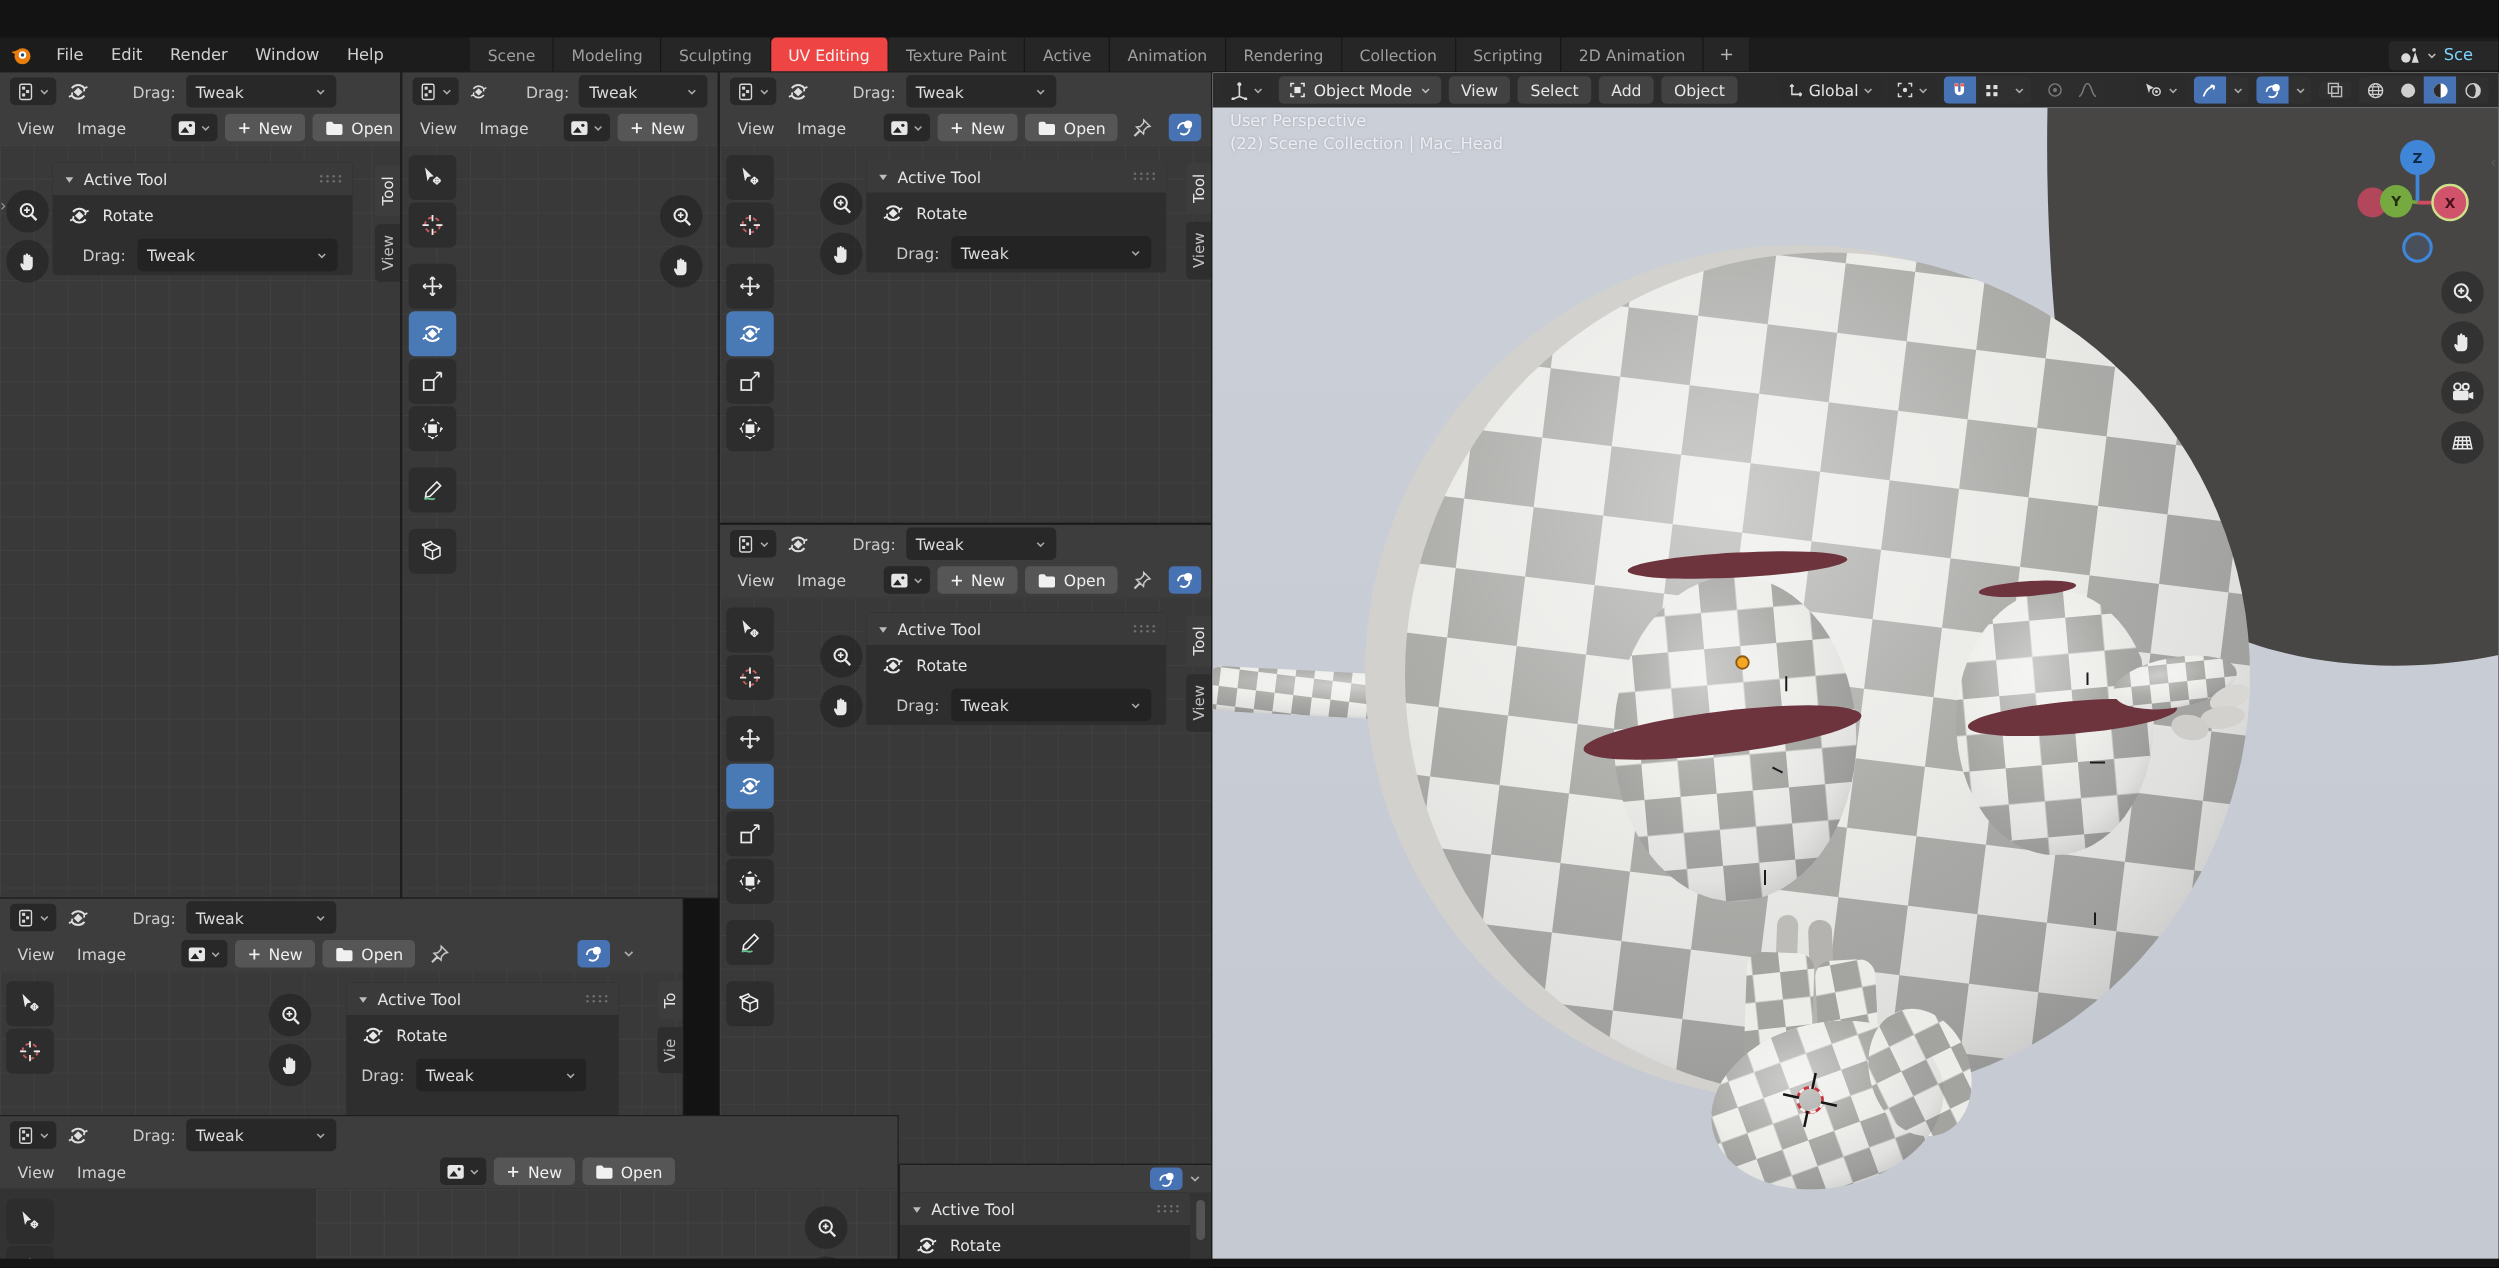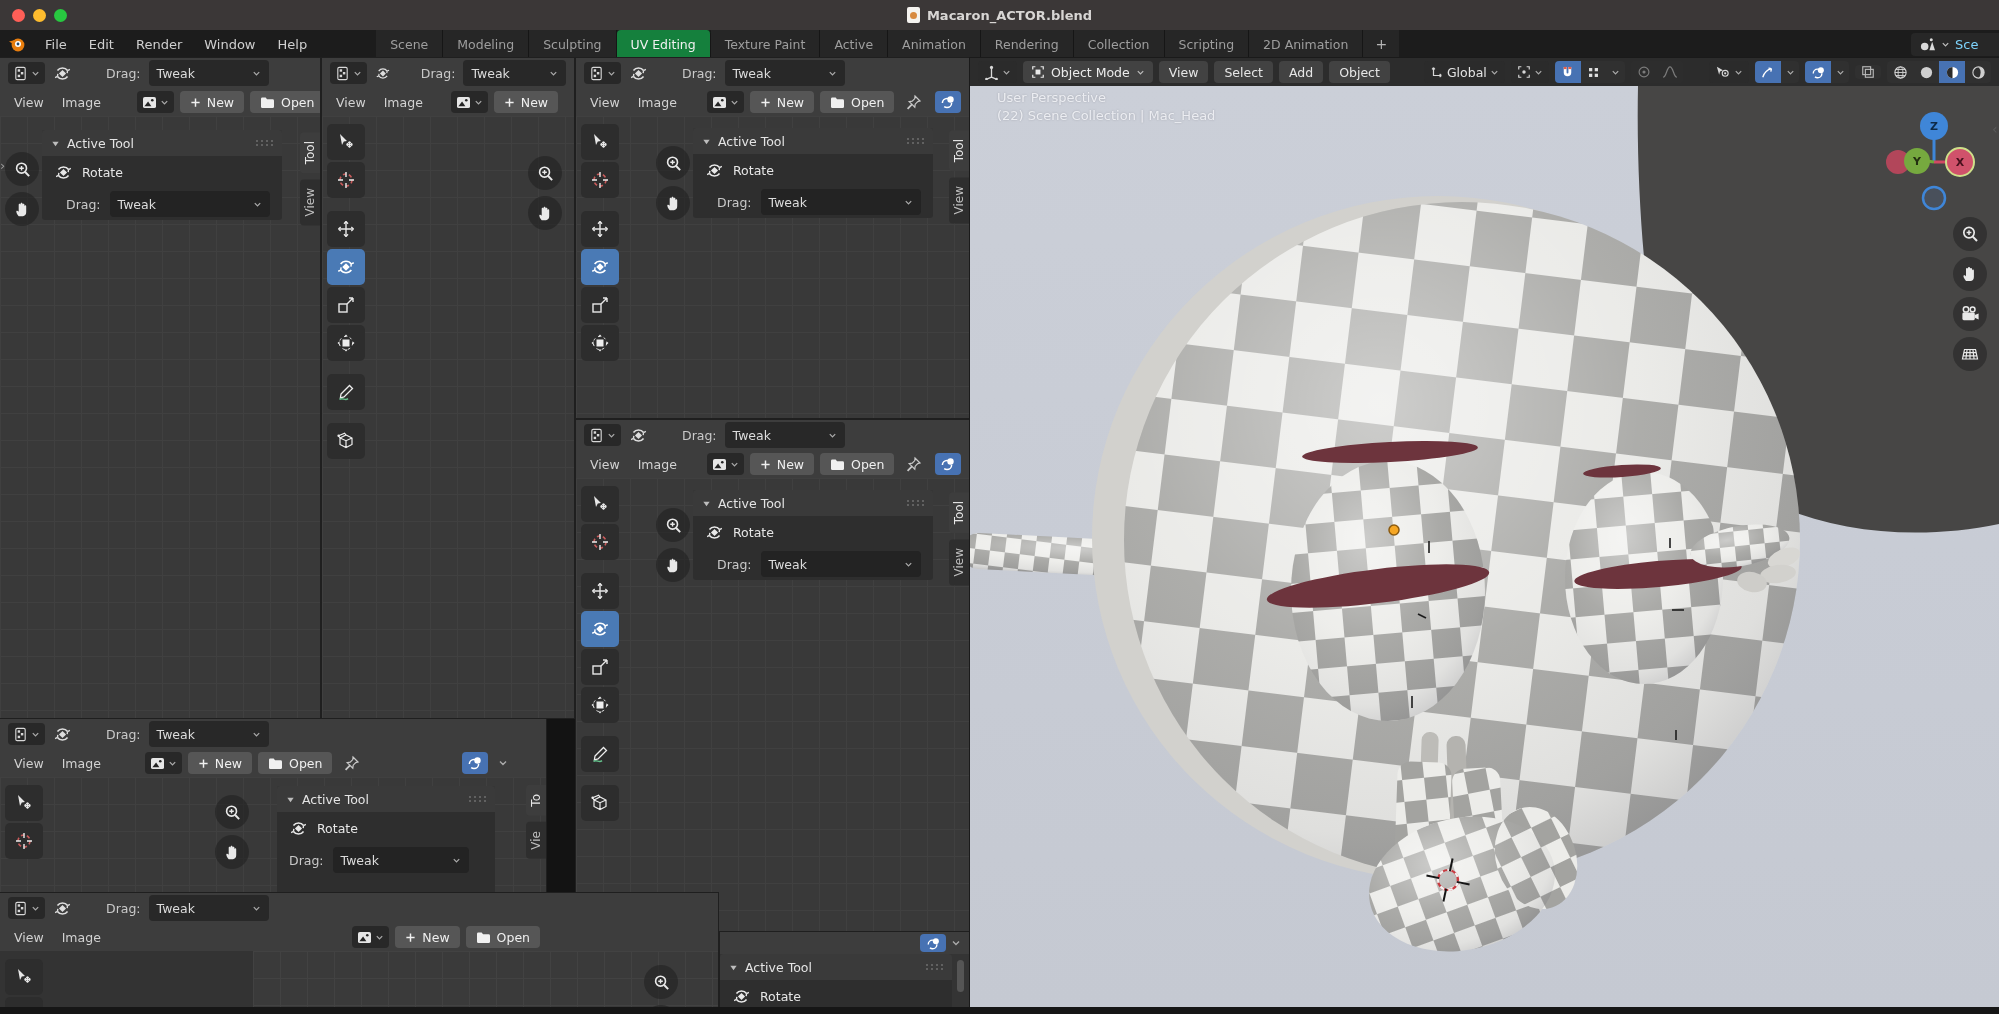--- a/index.html
+++ b/index.html
@@ -11,21 +11,21 @@
   .tl-red{background:#ff5f57;} .tl-yellow{background:#febc2e;} .tl-green{background:#28c840;}
   .wtitle{display:flex;align-items:center;gap:7px;font-size:13px;font-weight:bold;color:#d8d6d4;}
   .docicon{width:13px;height:16px;background:#f5f3ef;border-radius:2px;position:relative;}
   .docicon::after{content:"";position:absolute;left:3px;top:5px;width:7px;height:7px;border-radius:50%;background:#d88a3f;}
   
   .menubar{position:absolute;left:0;top:30px;width:100%;height:28px;background:#1c1c1c;display:flex;align-items:stretch;}
   .blenderlogo{width:34px;display:flex;align-items:center;justify-content:center;}
   .menu-item{padding:0 11px;display:flex;align-items:center;font-size:13px;color:#cfcfcf;}
   .tabs{display:flex;margin-left:58px;align-items:stretch;}
   .tab{padding:0 14px;display:flex;align-items:center;font-size:12.5px;color:#9e9e9e;background:#262626;border-right:1px solid #161616;}
-  .tab.active{background:#15803d;color:#f1f1f1;border-radius:4px 4px 0 0;}
+  .tab.active{background:#ef4444;color:#f1f1f1;border-radius:4px 4px 0 0;}
   .tab-add{padding:0 12px;display:flex;align-items:center;color:#b5b5b5;background:#262626;font-size:14px;}
   .scenechip{position:absolute;right:0;top:3px;height:23px;display:flex;align-items:center;gap:5px;background:#272727;border-radius:4px 0 0 4px;padding:0 2px 0 8px;font-size:13px;color:#7dd3fc;width:78px;overflow:hidden;}
   
   .editor{position:absolute;background:#383838;overflow:hidden;box-shadow:0 0 0 1px #1f1f1f;}
   .ed-h1{height:30px;background:#3d3d3d;display:flex;align-items:center;gap:8px;padding:0 8px;white-space:nowrap;overflow:hidden;}
   .ed-h2{height:28px;background:#3d3d3d;display:flex;align-items:center;gap:6px;padding:0 8px;border-bottom:1px solid #2e2e2e;white-space:nowrap;overflow:hidden;}
   .lbl{font-size:12.5px;color:#c9c9c9;}
   .menu{font-size:12.5px;color:#d2d2d2;padding:0 6px;}
   .chip{display:inline-flex;align-items:center;gap:3px;background:#282828;border-radius:4px;height:22px;padding:0 5px;}
   .ddown{display:inline-flex;align-items:center;justify-content:space-between;background:#282828;border-radius:4px;height:22px;padding:2px 8px;font-size:12.5px;color:#dcdcdc;width:104px;}
@@ -55,21 +55,21 @@
   .viewport{position:absolute;left:970px;top:58px;width:1029px;height:949px;background:#c9cdd6;overflow:hidden;box-shadow:0 0 0 1px #1a1a1a;}
   .vp-header{position:relative;height:28px;background:#2c2c2c;display:flex;align-items:center;gap:6px;padding:0 8px;z-index:5;}
   .vp-btn{display:inline-flex;align-items:center;background:#424242;border-radius:4px;height:22px;padding:0 10px;font-size:12.5px;color:#e6e6e6;}
   .vp-dd{display:inline-flex;align-items:center;gap:6px;background:#424242;border-radius:4px;height:22px;padding:0 8px;font-size:12.5px;color:#ececec;}
   .vp-chip{display:inline-flex;align-items:center;gap:3px;background:#2b2b2b;border-radius:4px;height:22px;padding:0 6px;font-size:12.5px;color:#e3e3e3;}
   .seg{display:inline-flex;border-radius:4px;overflow:hidden;height:22px;}
   .segc{width:26px;display:flex;align-items:center;justify-content:center;background:#303030;}
   .segc.on{background:#4772b3;}
   .dim{opacity:.45;}
   .vp-body{position:absolute;left:0;top:28px;right:0;bottom:0;}
-  .vp-text{position:absolute;left:27px;font-size:13px;color:rgba(248,249,252,.82);text-shadow:0 0 2px rgba(110,110,120,.45);z-index:4;}
+  .vp-text{position:absolute;left:14px;font-size:13px;color:rgba(248,249,252,.82);text-shadow:0 0 2px rgba(110,110,120,.45);z-index:4;}
   
   svg.ic{display:block;}
   .botbar{position:absolute;left:0;bottom:0;width:100%;height:7px;background:#161616;z-index:9;}
 </style>
 </head>
 <body>
 
 <svg width="0" height="0" style="position:absolute">
 <defs>
  <symbol id="i-chev" viewBox="0 0 10 10">
@@ -240,31 +240,20 @@
           <circle cx="7" cy="6" r="1"></circle>
           <circle cx="12" cy="6" r="1"></circle>
           <circle cx="17" cy="6" r="1"></circle>
         </g>
       </symbol>
 </defs>
 </svg>
 
 <div id="app">
 
-  <div class="titlebar">
-    <div class="tlights">
-      <span class="tlight tl-red"></span>
-      <span class="tlight tl-yellow"></span>
-      <span class="tlight tl-green"></span>
-    </div>
-    <div class="wtitle">
-      <span class="docicon"></span>
-      <span>Macaron_ACTOR.blend</span>
-    </div>
-  </div>
 
   <div class="menubar">
     <span class="blenderlogo">
         <svg class="ic" width="20" height="20">
           <use href="#i-blender"></use>
         </svg>
       </span>
     <span class="menu-item">File</span>
     <span class="menu-item">Edit</span>
     <span class="menu-item">Render</span>

